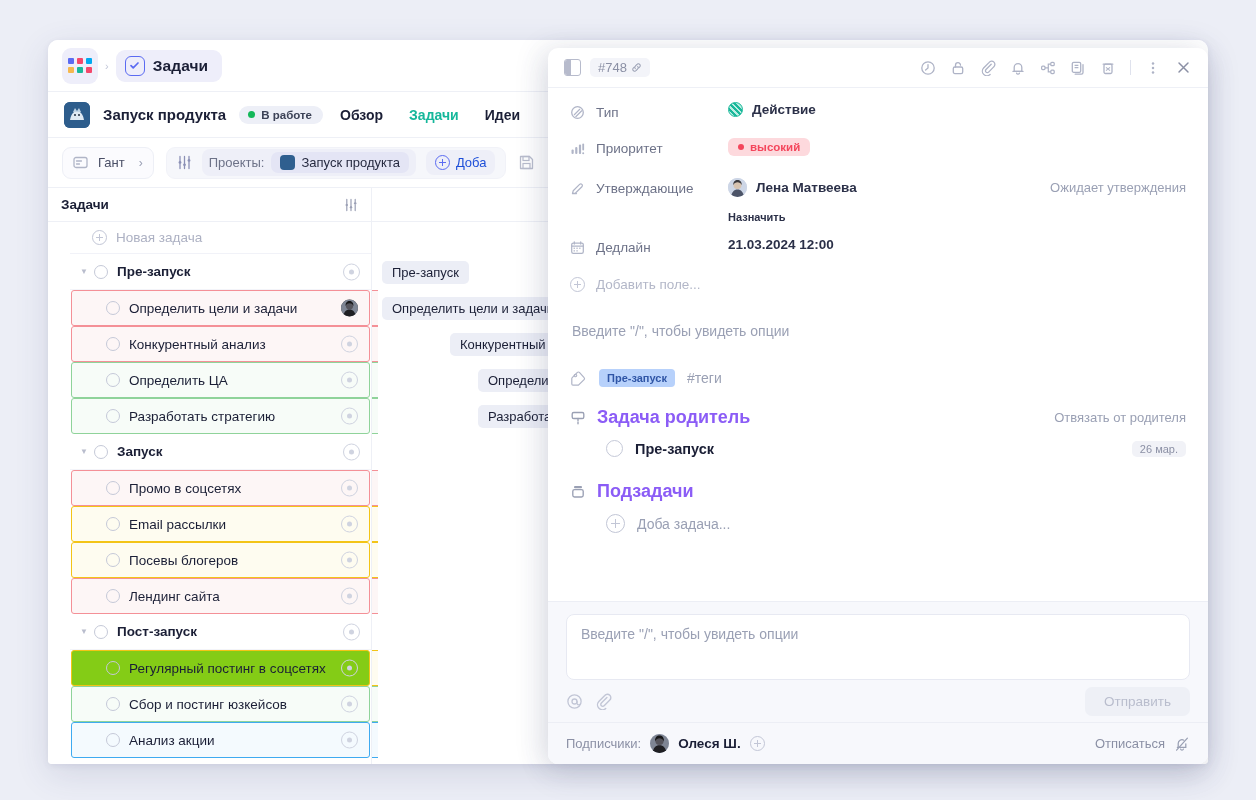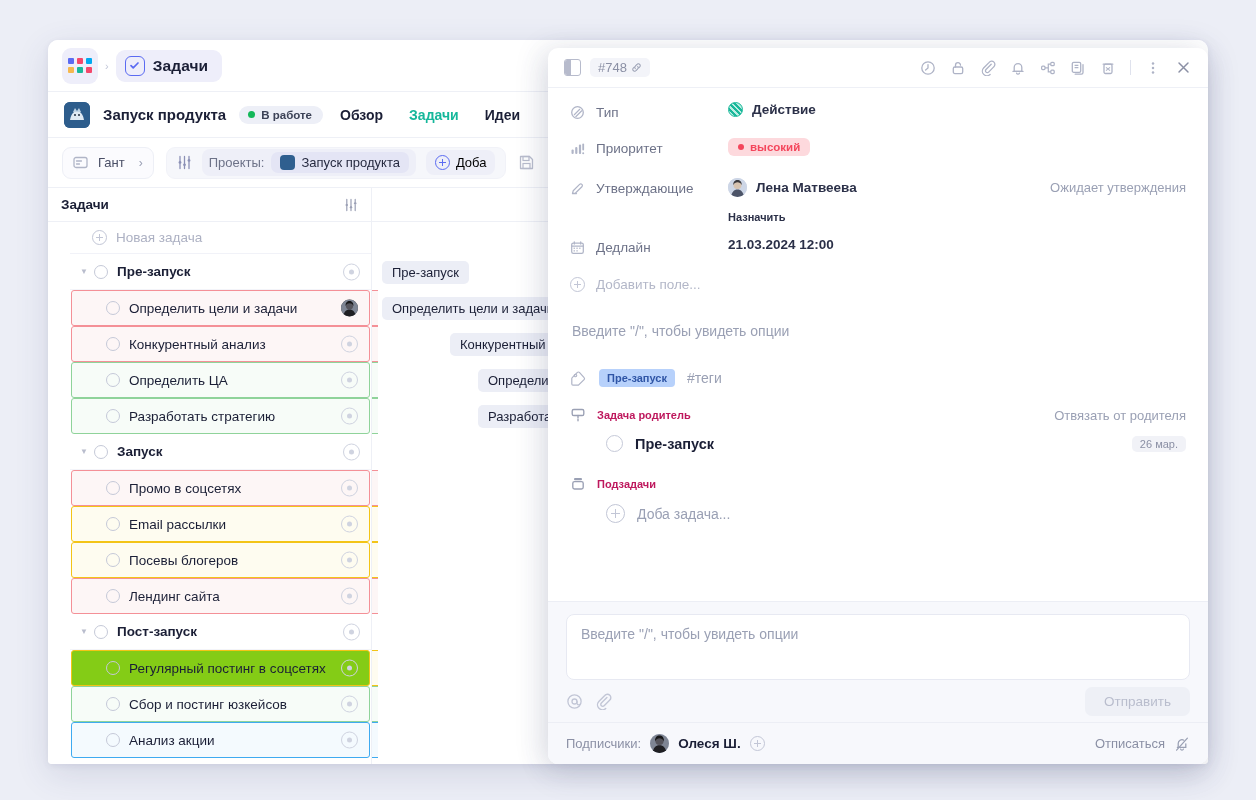--- a/index.html
+++ b/index.html
@@ -84,21 +84,21 @@
   .filter-chip {
     display:flex;align-items:center;gap:6px;
     background:#e4e5f5;border-radius:7px;padding:3px 9px;font-size:13px;color:#262a40;font-weight:500;
   }
   .filter-chip .mini-av{width:15px;height:15px;border-radius:4px;background:#2f5f8f;flex:none;}
   .projects-box {
     display:flex;align-items:center;gap:7px;background:#eeeff8;border-radius:8px;padding:3px 7px;
   }
   .add-chip {
     display:flex;align-items:center;gap:6px;background:#eeeff8;border-radius:8px;
-    padding:5px 9px;font-size:13px;color:#000000;font-weight:500;
+    padding:5px 9px;font-size:13px;color:#1d4ed8;font-weight:500;
   }
 
   
   #list-head {
     height: 34px; display:flex; align-items:center; border-bottom:1px solid #eef0f6;
     background:#fff;
   }
   #list-head .hl {
     width: 324px; display:flex;align-items:center;justify-content:space-between;
     padding: 0 13px; font-size:13.5px; font-weight:700; color:#1b1f36;
@@ -186,21 +186,21 @@
   .assign-link { font-size:11px; color:#2b3048; font-weight:700; margin-left:0; }
   .add-field { display:flex;align-items:center;gap:11px; font-size:13.5px; color:#b3b7c8; }
 
   .editor-ph { font-size:14px; color:#9aa0b4; padding:16px 2px 26px 2px; }
 
   .tag-row { display:flex;align-items:center;gap:12px; padding: 4px 0 20px 0;}
   .tag-chip { background:#b7d1fb; color:#2f55a6; font-size:11px; font-weight:700; border-radius:4px; padding:3px 8px;}
   .tag-hint { font-size:14px; color:#9aa0b4;}
 
   .sect-head { display:flex; align-items:center; gap:11px; padding-bottom:4px;}
-  .sect-title { font-size:11px; font-weight:700; color:#be185d; }
+  .sect-title { font-size:18px; font-weight:700; color:#8b5cf6; }
   .sect-action { margin-left:auto; font-size:13px; color:#9aa0b4; cursor:pointer;}
   .parent-item { display:flex;align-items:center;gap:12px; padding:8px 0 8px 36px;}
   .parent-item .pname { font-size:14.5px; font-weight:700; color:#1b1f36;}
   .date-pill { margin-left:auto; background:#f1f2f7; border-radius:5px; padding:2px 8px; font-size:11px; color:#8b90a5;}
   .sub-new { display:flex;align-items:center;gap:12px; padding:8px 0 8px 36px; font-size:14px; color:#9aa0b4;}
 
   
   #dp-composer { flex:none; background:#f7f8fc; border-top:1px solid #eceef5; padding:12px 18px 0 18px;}
   .comment-box {
     background:#fff; border:1px solid #e7e9f2; border-radius:8px;

